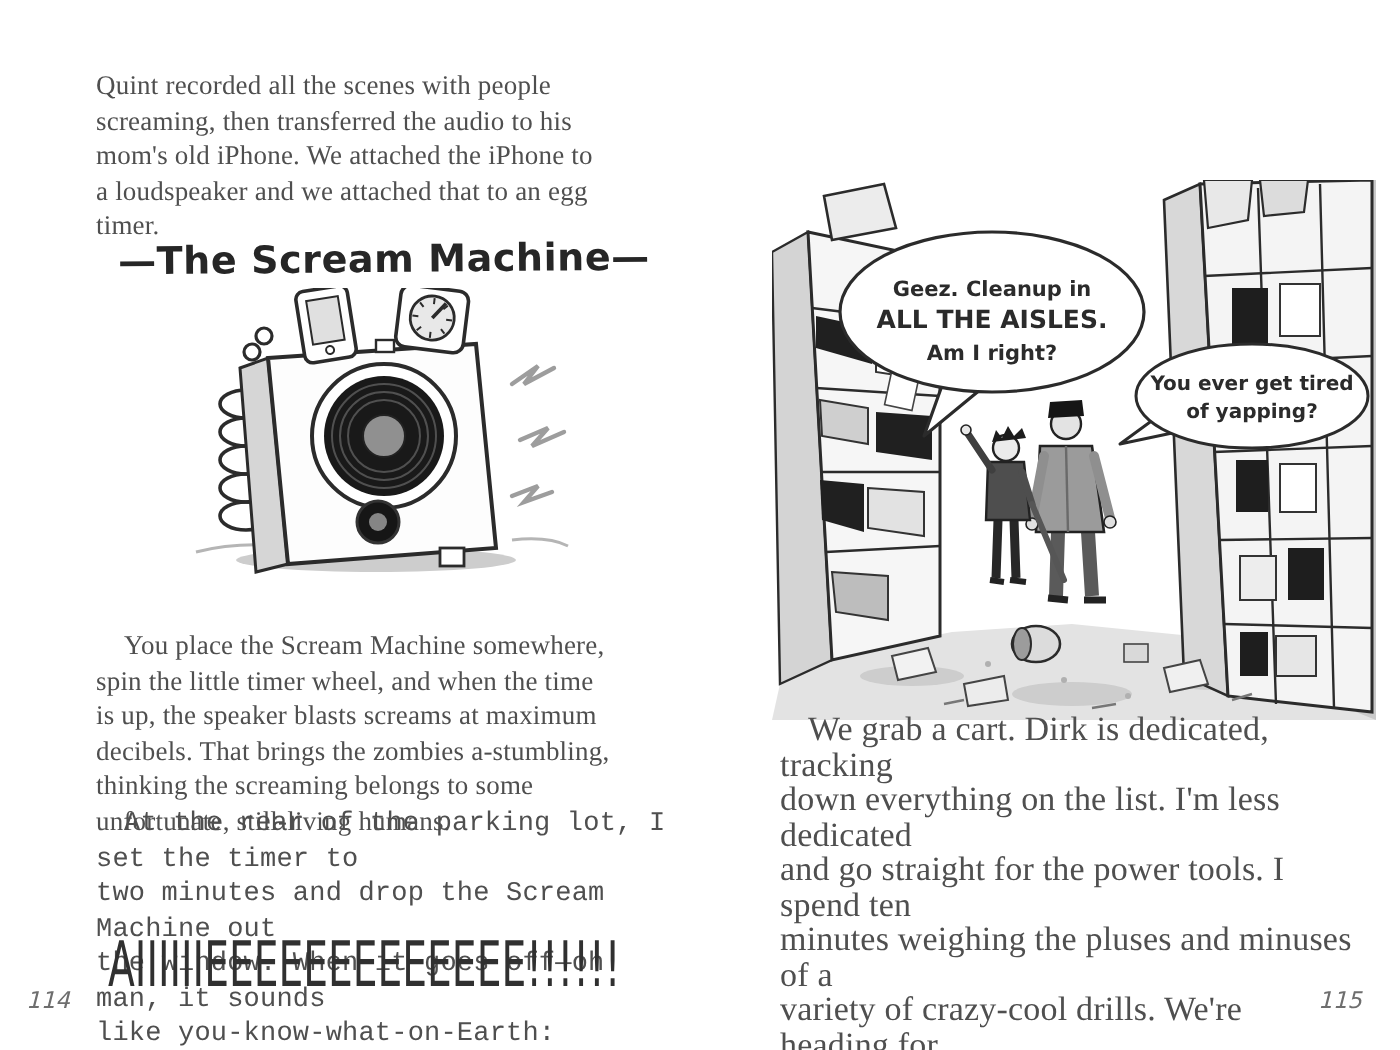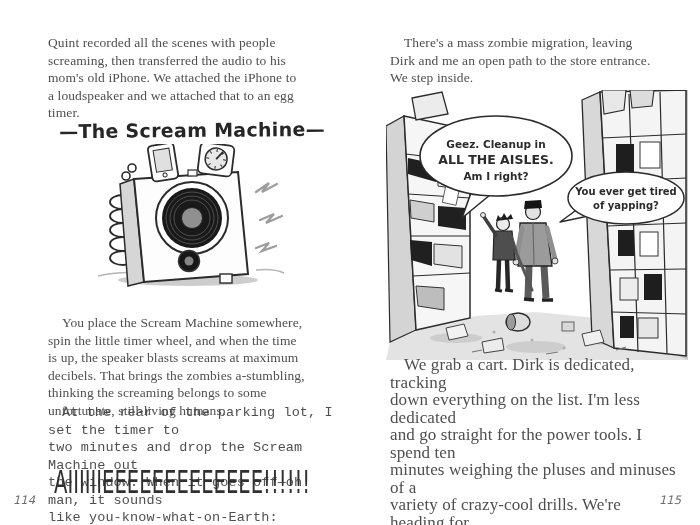--- a/index.html
+++ b/index.html
@@ -143,23 +143,20 @@
 the window. When it goes off—oh man, it sounds
 like you-know-what-on-Earth:</div>
 
     <div class="scream">AIIIIIIEEEEEEEEEEEEE!!!!!!</div>
 
     <div class="pagenum pn-left">114</div>
   </div>
 
   <div class="page page-right">
 
-    <div class="para indent rp-p1">There's a mass zombie migration, leaving
-Dirk and me an open path to the store entrance.
-We step inside.</div>
 
     <div class="svg-box store-box">
       <svg width="302" height="270" viewBox="0 0 302 270">
 
         <g>
           <polygon points="4,252 40,236 90,226 150,222 210,228 262,242 302,266 302,270 0,270" fill="#e3e3e3"></polygon>
           <ellipse cx="70" cy="248" rx="26" ry="5" fill="#cdcdcd"></ellipse>
           <ellipse cx="150" cy="257" rx="30" ry="6" fill="#cdcdcd"></ellipse>
           <ellipse cx="220" cy="250" rx="22" ry="5" fill="#cdcdcd"></ellipse>
         </g>

